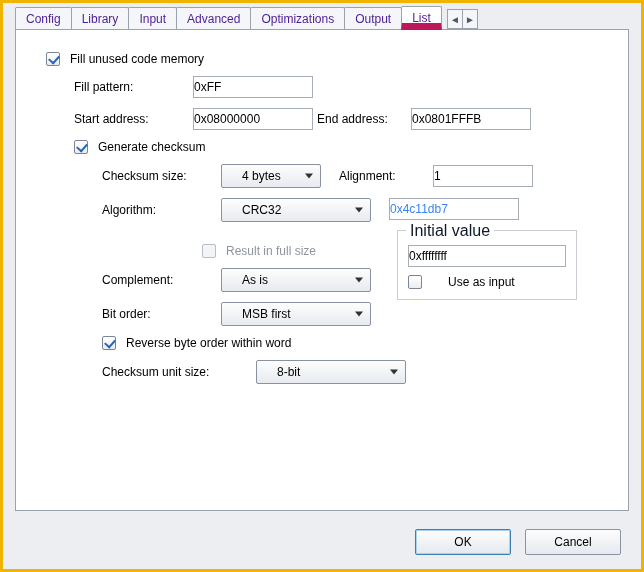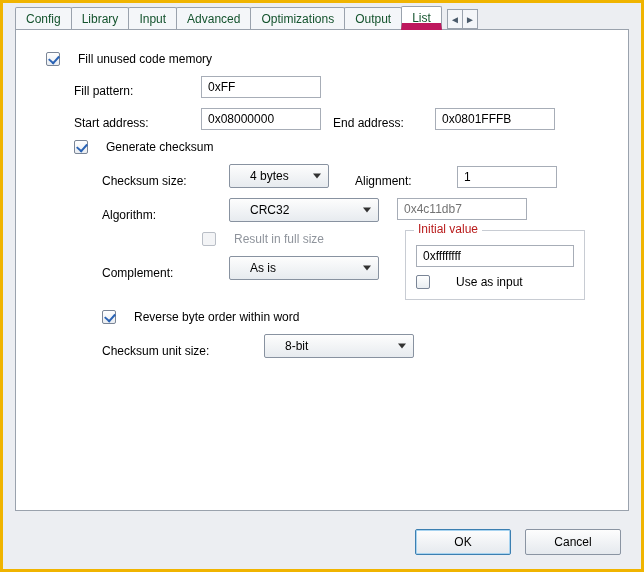--- a/index.html
+++ b/index.html
@@ -24,21 +24,21 @@
     padding-left: 12px;
     gap: 0;
     position: relative;
   }
   .tab {
     border: 1px solid #9aa2ad;
     border-bottom: none;
     background: #f4f6f9;
     padding: 4px 10px 3px 10px;
     font-size: 12px;
-    color: #14532d;
+    color: #4c1d95;
     margin-right: -1px;
     border-top-left-radius: 2px;
     border-top-right-radius: 2px;
     cursor: default;
     user-select: none;
     line-height: 14px;
     height: 22px;
   }
   .tab.active {
     background: #ffffff;
@@ -64,43 +64,43 @@
   .panel {
     flex: 1;
     margin: 0 12px 8px 12px;
     background: #ffffff;
     border: 1px solid #9aa2ad;
     border-top-left-radius: 0;
     position: relative;
     padding: 22px 18px 28px 30px;
   }
   .row {
-    display:flex; align-items:flex-end;
+    display:flex; align-items:center;
     margin-bottom: 10px;
-    gap: 12px;
+    gap: 4px;
   }
   .indent1 { margin-left: 28px; }
   .indent2 { margin-left: 56px; }
   .lbl {
     min-width: 115px;
     color:#000;
   }
   .lbl-narrow { min-width: 90px; }
   .lbl-end { min-width:90px; }
   input[type=text] {
     height: 22px;
     border: 1px solid #a7adb7;
-    padding: 2px 6px;
+    padding: 2px 0;
     font: inherit;
     background:#fff;
     outline:none;
   }
   input[type=text]:disabled{
     background:#fff;
-    color:#737373;
+    color:#3b82f6;
   }
   .w-sm { width: 100px; }
   .w-md { width: 120px; }
   .w-lg { width: 130px; }
   .select {
     position: relative;
     height: 24px;
     border: 1px solid #8892a0;
     background: linear-gradient(#fdfdfd,#e7ebef);
     display:flex; align-items:center;
@@ -146,22 +146,22 @@
   .group-box{
     border:1px solid #c8ccd3;
     padding: 14px 10px 10px 10px;
     position:relative;
     margin-left: 8px;
     width: 180px;
   }
   .group-box .title{
     position:absolute; top:-9px; left:8px;
     background:#fff; padding:0 4px;
-    color:#b91c1c;
-    font-size:12px;
+    color:#0f172a;
+    font-size:16px;
   }
   .group-row{ display:flex; align-items:center; gap:20px; margin-top:8px;}
   .button-row{
     display:flex; justify-content:flex-end;
     gap: 14px;
     padding: 10px 20px 14px 0;
   }
   .btn{
     min-width: 96px; height:26px;
     border:1px solid #8a94a2;
@@ -235,39 +235,45 @@
       <div class="select sel-90">
         <span>4 bytes</span>
       </div>
       <span class="lbl-narrow" style="margin-left:14px">Alignment:</span>
       <input type="text" class="w-sm" value="1" style="">
     </div>
 
     <div class="row indent2 algo-row" style="align-items:flex-start">
       <div class="left-col-algo">
 
-        <div class="row" style="margin-bottom:0">
+        <div class="row" style="margin-bottom:12px">
           <span class="lbl">Algorithm:</span>
           <div class="select sel-140">
             <span>CRC32</span>
           </div>
         </div>
 
         <div class="row" style="margin:0 0 0 100px">
           <span class="cb disabled"></span>
           <span class="cb-label disabled">Result in full size</span>
         </div>
 
         <div class="row" style="margin-bottom:0">
           <span class="lbl">Complement:</span>
           <div class="select sel-140">
             <span>As is</span>
           </div>
         </div>
 
+        <div class="row" style="margin-bottom:0">
+          <span class="lbl">Bit order:</span>
+          <div class="select sel-140">
+            <span>MSB first</span>
+          </div>
+        </div>
 
       </div>
 
       <div class="right-col">
         <input type="text" class="w-lg" disabled="" value="0x4c11db7" style="">
         <div class="group-box">
           <span class="title">Initial value</span>
           <input type="text" style="width: 100%;" value="0xffffffff">
           <div class="group-row">
             <span class="cb"></span>

